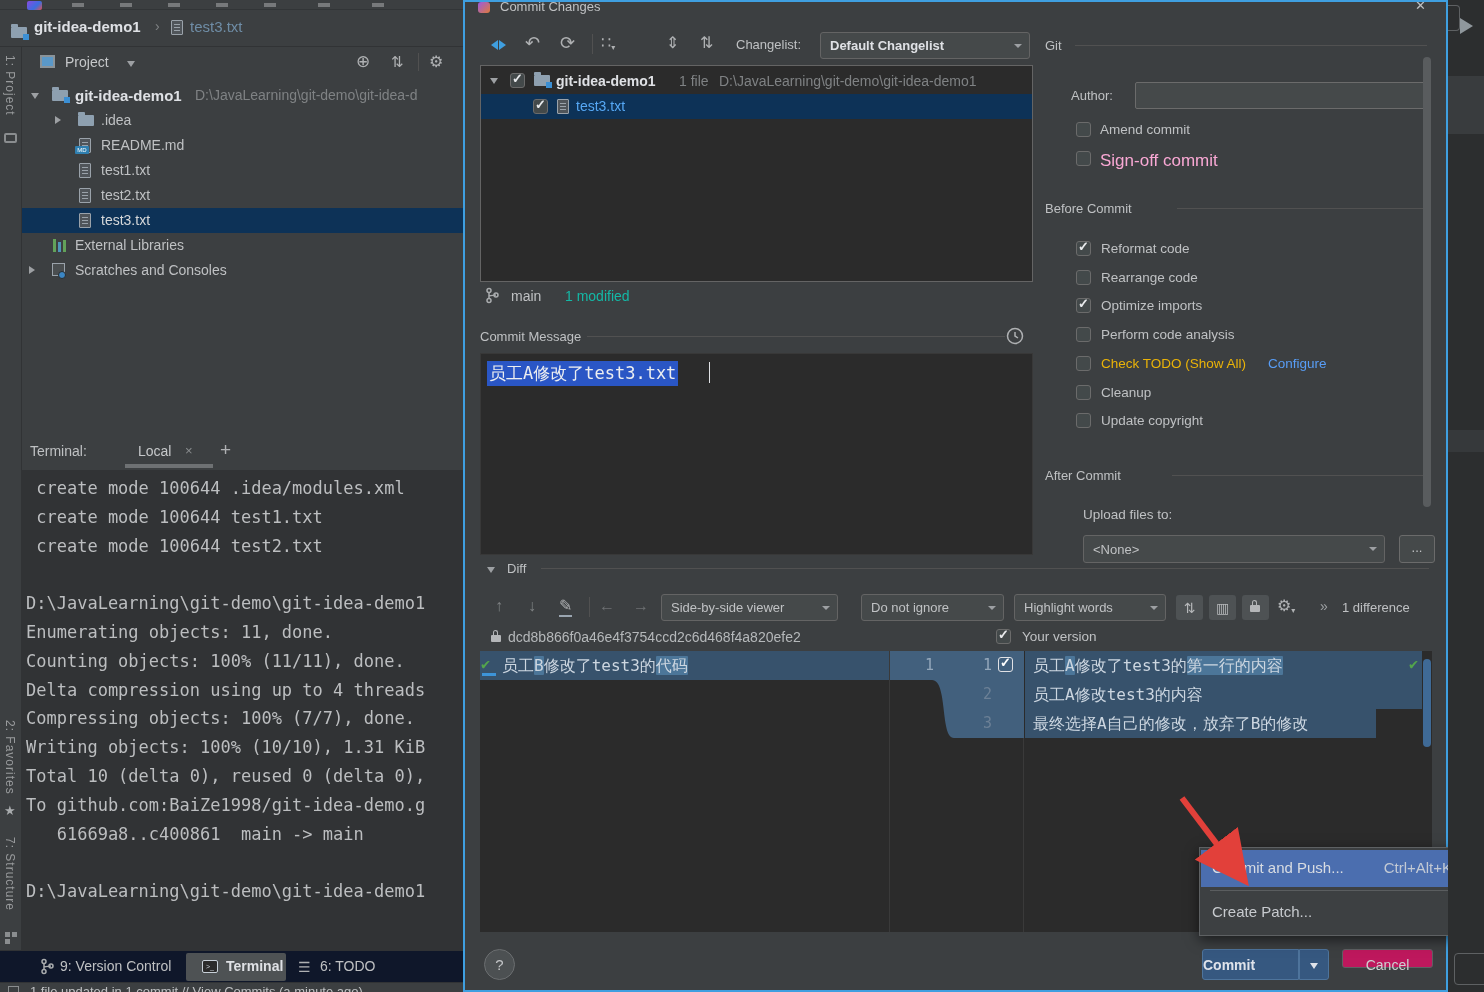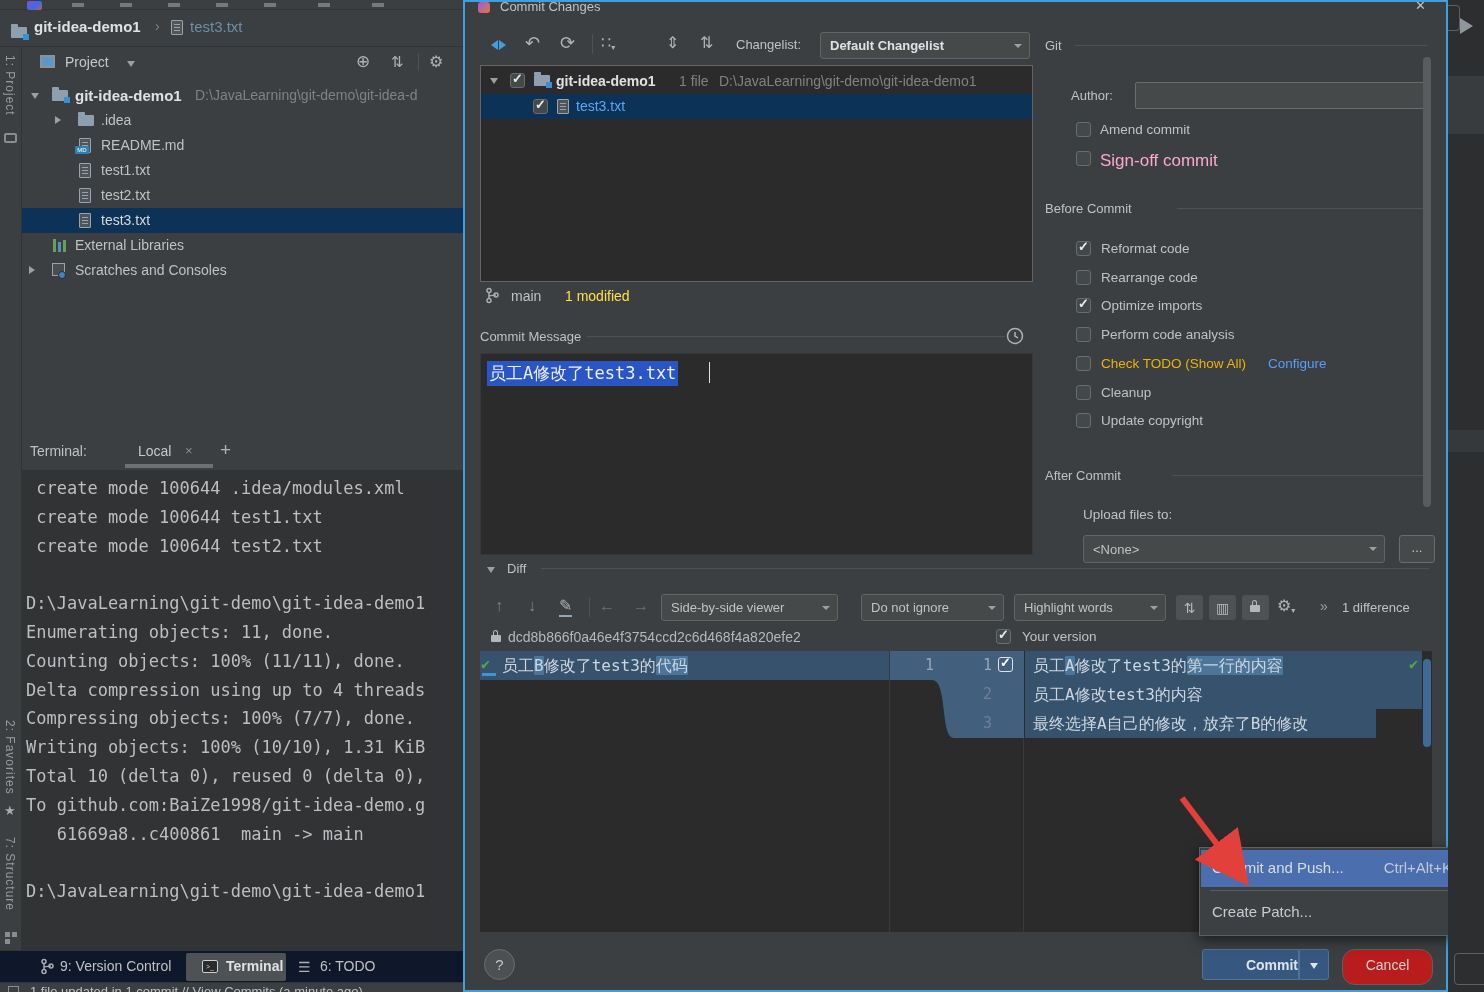--- a/index.html
+++ b/index.html
@@ -224,21 +224,21 @@
   </div>
 
   <div class="r" style="left:0;top:282px;width:600px;height:24px">
     <svg style="position:absolute;left:20px;top:3px" width="14" height="17" viewBox="0 0 14 17">
       <circle cx="4" cy="3.5" r="2" fill="none" stroke="#a9acae" stroke-width="1.5"></circle>
       <circle cx="4" cy="13.5" r="2" fill="none" stroke="#a9acae" stroke-width="1.5"></circle>
       <circle cx="11" cy="8" r="2" fill="none" stroke="#a9acae" stroke-width="1.5"></circle>
       <path d="M4 5.5v6M4 9c4-.5 5-1 7-1" fill="none" stroke="#a9acae" stroke-width="1.5"></path>
     </svg>
     <span class="t" style="left:46px;top:4px;font-size:14px;color:#bfc1c3">main</span>
-    <span class="t" style="left:100px;top:4px;font-size:14px;color:#fde047">1 modified</span>
+    <span class="t" style="left:100px;top:4px;font-size:14px;color:#14b8a6">1 modified</span>
   </div>
 
   <span class="t" style="left:15px;top:327px;font-size:13px;color:#bfc1c3">Commit Message</span>
   <span class="rule" style="left:122px;top:334px;width:418px"></span>
   <svg style="position:absolute;left:541px;top:325px" width="18" height="18" viewBox="0 0 18 18">
     <circle cx="9" cy="9" r="7.5" fill="none" stroke="#afb1b3" stroke-width="1.5"></circle>
     <path d="M9 5v4l3 2" fill="none" stroke="#afb1b3" stroke-width="1.5"></path>
   </svg>
 
   <div class="r" style="left:15px;top:351px;width:553px;height:202px;background:#2b2b2b;border:1px solid #383838">
@@ -361,27 +361,27 @@
       </div>
     </div>
     <div class="r" style="left:942px;top:0;width:10px;height:281px">
       <div class="r" style="left:1px;top:8px;width:8px;height:88px;border-radius:4px;background:#3f6a96"></div>
     </div>
   </div>
 
   <div class="r" style="left:19px;top:947px;width:31px;height:31px;border-radius:50%;background:#4c5052;border:1px solid #6b6e70;text-align:center;line-height:29px;font-size:15px;color:#c3c5c7">
     <span>?</span>
   </div>
-  <div class="r" style="left:737px;top:947px;width:97px;height:31px;background:#365880;border:1px solid #4e749c;border-radius:3px 0 0 3px;text-align:right;line-height:29px">
+  <div class="r" style="left:737px;top:947px;width:97px;height:31px;background:#365880;border:1px solid #4e749c;border-radius:3px 0 0 3px;text-align:left;line-height:29px">
     <span style="font-size:14px;font-weight:bold;color:#dfe3ea">Commit</span>
   </div>
   <div class="r" style="left:834px;top:947px;width:30px;height:31px;background:#365880;border:1px solid #4e749c;border-left:1px solid #4e749c;border-radius:0 3px 3px 0">
     <span class="caret-d" style="left:10px;top:13px;border-top-color:#dfe3ea"></span>
   </div>
-  <div class="r" style="left:877px;top:947px;width:91px;height:36px;background:#b91c1c;border:1px solid #5e6163;border-radius:13px;text-align:center;line-height:29px">
+  <div class="r" style="left:877px;top:947px;width:91px;height:19px;background:#be185d;border:1px solid #5e6163;border-radius:3px;text-align:center;line-height:29px">
     <span style="font-size:14px;color:#cfd1d3">Cancel</span>
   </div>
 </div>
 
 <div class="r" style="left:1199px;top:847px;width:263px;height:89px;background:#3d4042;border:1px solid #5e6163;box-shadow:0 4px 12px rgba(0,0,0,.55)">
   <div class="r" style="left:1px;top:2px;width:261px;height:37px;background:#4b6eaf">
     <span class="t" style="left:11px;top:9px;font-size:15px;color:#d8dce2">Commit and Push...</span>
     <span class="t" style="right:10px;top:9px;font-size:15px;color:#c2c9d4">Ctrl+Alt+K</span>
   </div>
   <div class="rule" style="left:10px;top:42px;width:243px;background:#5a5d5f"></div>

